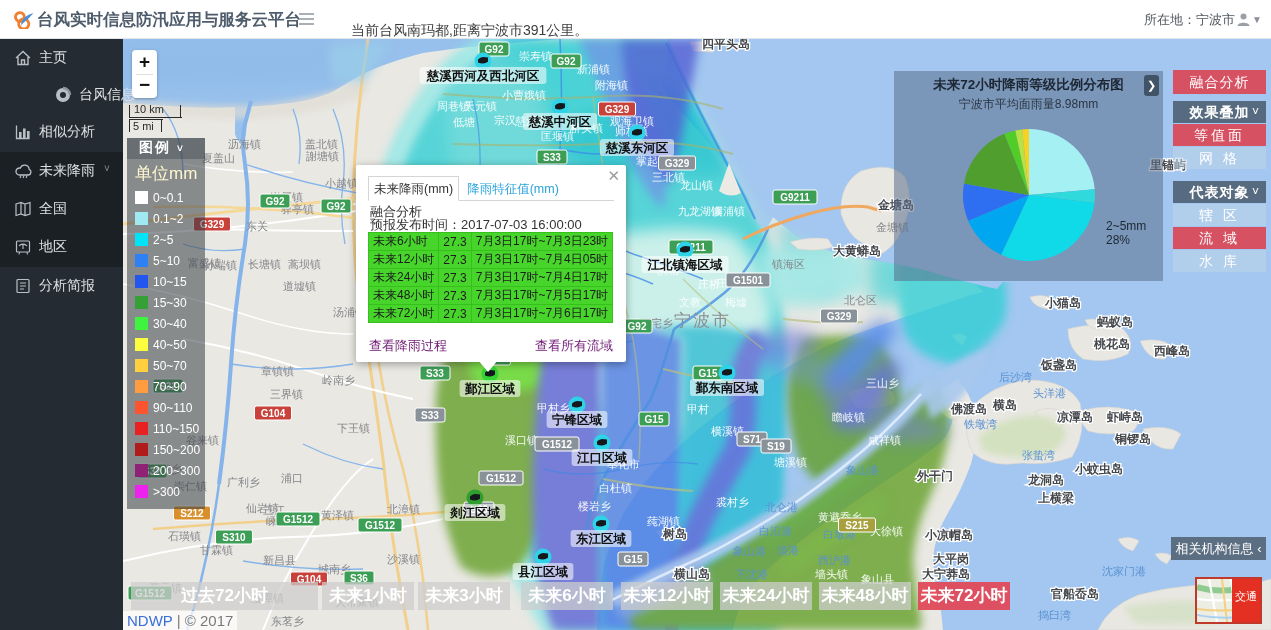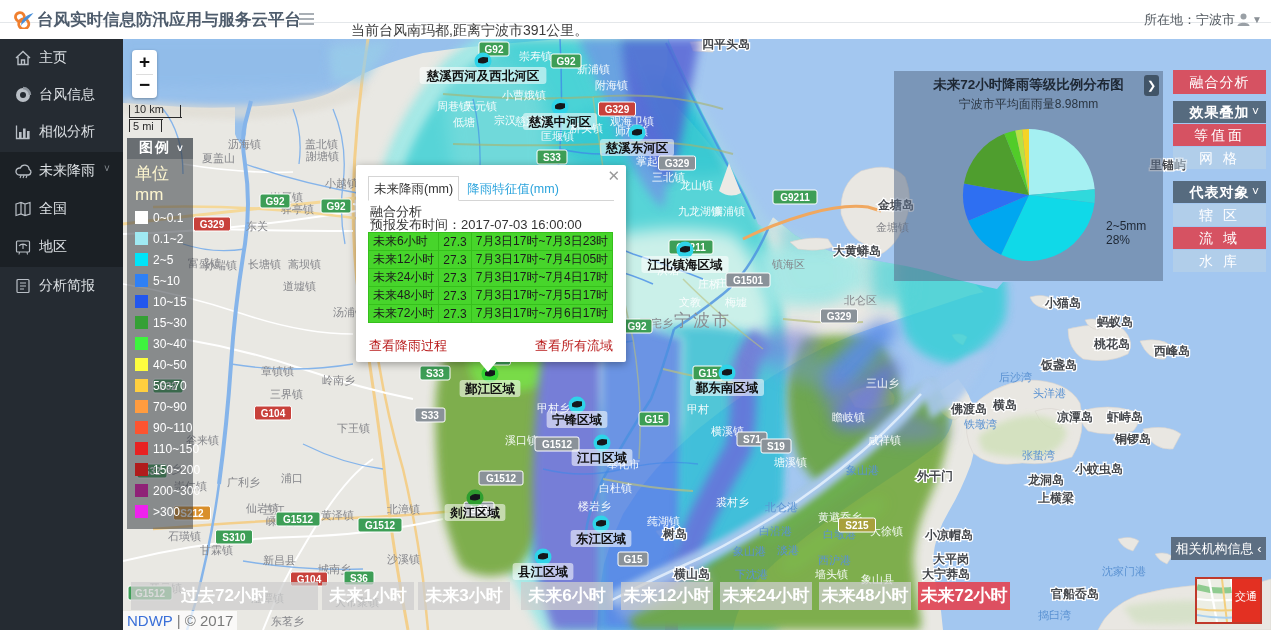--- a/index.html
+++ b/index.html
@@ -1,19 +1,19 @@
 <!DOCTYPE html>
 <html><head>
 <meta charset="utf-8">
 <style>
 * { margin:0; padding:0; box-sizing:border-box; }
 html,body { width:1271px; height:630px; overflow:hidden; font-family:"Liberation Sans",sans-serif; }
 #app { position:relative; width:1271px; height:630px; background:#fff; }
 
-#hd { position:absolute; left:0; top:0; width:1271px; height:23px; background:#fff; border-bottom:1px solid #e4e7ea; z-index:50; }
+#hd { position:absolute; left:0; top:0; width:1271px; height:39px; background:#fff; border-bottom:1px solid #e4e7ea; z-index:50; }
 #hd .logo { position:absolute; left:26px; top:8px; }
 #hd .title { position:absolute; left:37px; top:9px; font-size:16.5px; font-weight:bold; color:#4e5c6c; }
 #hd .burger { position:absolute; left:299px; top:10px; width:17px; color:#a8aeb4; font-size:15px; }
 #hd .cur { position:absolute; left:351px; top:22px; font-size:14px; color:#3c3c3c; }
 #hd .loc { position:absolute; left:1144px; top:11px; font-size:13px; color:#50575e; }
 #hd .user { position:absolute; left:1236px; top:12px; }
 #hd .caret { position:absolute; left:1252px; top:14px; color:#8a9096; font-size:10px; }
 
 #sb { position:absolute; left:0; top:39px; width:123px; height:591px; background:#252b32; z-index:40; }
 #sb .sec2 { position:absolute; left:0; top:113px; width:123px; height:115px; background:#1b2025; }
@@ -23,21 +23,21 @@
 #sb .it .dr { position:absolute; left:104px; top:11px; font-size:10px; color:#8a9096; }
 
 #map { position:absolute; left:123px; top:39px; width:1148px; height:591px; overflow:hidden; background:#e9e8e3; }
 #map > svg.base { position:absolute; left:0; top:0; }
 
 .zctl { position:absolute; left:9px; top:11px; width:25px; height:48px; background:#fff; border-radius:4px; box-shadow:0 1px 3px rgba(0,0,0,.3); z-index:10; }
 .zctl .zp { position:absolute; left:0; width:25px; text-align:center; font-size:19px; font-weight:bold; color:#111; }
 
 .scale { position:absolute; left:6px; top:66px; z-index:9; color:#2a2a2a; font-size:11px; }
 
-.lg { position:absolute; left:4px; top:99px; width:66px; z-index:9; color:#fff; }
+.lg { position:absolute; left:4px; top:99px; width:78px; z-index:9; color:#fff; }
 .lg .lgh { background:rgba(56,62,70,.72); padding:1px 6px 2px 12px; font-size:14px; font-weight:bold; letter-spacing:2px; }
 .lg .lgb { background:rgba(56,62,70,.55); padding:2px 0 6px 8px; }
 .lg .unit { font-size:17px; color:#fdf6cf; margin:1px 0 3px; }
 .lg .row { height:21px; font-size:12px; line-height:21px; white-space:nowrap; }
 .lg .sw { display:inline-block; width:13px; height:13px; vertical-align:-2px; margin-right:5px; }
 
 .tbar { position:absolute; left:725px; top:2px; width:423px; height:22px; background:rgba(94,112,129,.88); color:#fff; z-index:8; font-size:12.5px; font-weight:bold; line-height:22px; white-space:nowrap; }
 
 .rstack { position:absolute; left:1050px; top:31px; width:93px; z-index:12; font-size:14px; text-align:center; color:#fff; }
 .rb { width:93px; height:22px; line-height:22px; margin-bottom:1px; letter-spacing:3px; }
@@ -58,21 +58,21 @@
 .pop .tabs { position:absolute; left:12px; top:11px; height:25px; font-size:12.5px; }
 .pop .tab1 { display:inline-block; height:25px; line-height:24px; padding:0 5px; border:1px solid #d5d5d5; border-bottom:1px solid #fff; color:#333; background:#fff; position:relative; z-index:2; }
 .pop .tab2 { display:inline-block; height:25px; line-height:24px; padding:0 8px; color:#2aa3dc; }
 .pop .tbrd { position:absolute; left:12px; top:35px; width:246px; border-bottom:1px solid #d5d5d5; z-index:1; }
 .pop .meta { position:absolute; left:14px; font-size:13px; color:#333; }
 .pop table { position:absolute; left:12px; top:67px; border-collapse:collapse; font-size:12px; color:#1d1d1d; }
 .pop td { background:#47d52b; border:1px solid #36c01c; height:17px; padding:0 4px; white-space:nowrap; }
 .pop .c1 { width:49px; }
 .pop .c2 { width:30px; text-align:center; }
 .pop .c3 { width:136px; }
-.pop .lnk { position:absolute; top:172px; font-size:13px; color:#b91c1c; }
+.pop .lnk { position:absolute; top:172px; font-size:13px; color:#701a75; }
 
 .bbt { position:absolute; top:543px; height:28px; line-height:28px; text-align:center; color:#fff; font-size:17px; font-weight:bold; background:rgba(205,205,205,.75); z-index:11; }
 .bbt.red { background:rgba(224,74,88,.95); }
 
 .orgbtn { position:absolute; left:1048px; top:498px; width:95px; height:23px; background:rgba(84,100,117,.9); color:#fff; font-size:13px; text-align:center; line-height:23px; z-index:11; }
 .mmap { position:absolute; left:1072px; top:538px; width:67px; height:47px; border:2px solid #c0392b; z-index:11; background:#eceee4; overflow:hidden; }
 .mmap .tr { position:absolute; right:0; bottom:0; background:#e33022; color:#fff; font-size:11px; padding:18px 3px; }
 .attr { position:absolute; left:0px; top:572px; background:rgba(255,255,255,.75); font-size:15px; color:#7a7a7a; padding:1px 4px; z-index:11; }
 .attr b { color:#3a6fd8; font-weight:normal; }
 </style>
@@ -102,21 +102,21 @@
   <div class="caret">▼</div>
 </div>
 <div id="sb">
   <div class="sec2"></div>
   <div class="it" style="top:0px;">
         <svg class="ic" viewBox="0 0 18 18">
           <path d="M2 9 L9 2.5 L16 9 M4 8 V15.5 H14 V8 M7.5 15.5 V11 H10.5 V15.5" fill="none" stroke="#b9bfc6" stroke-width="1.4"></path>
         </svg>
         <span class="tx">主页</span>
       </div>
-  <div class="it" style="top:37px;">
+  <div class="it" style="top:37px;margin-left:40px;">
         <svg class="ic" viewBox="0 0 18 18">
           <circle cx="9" cy="9" r="7" fill="#b9bfc6"></circle>
           <circle cx="9" cy="9" r="3" fill="#252b32"></circle>
           <path d="M9 2 a7 7 0 0 1 7 7" stroke="#8d949c" stroke-width="2.5" fill="none"></path>
         </svg>
         <span class="tx">台风信息</span>
       </div>
   <div class="it" style="top:74px;">
         <svg class="ic" viewBox="0 0 18 18">
           <path d="M2.5 2.5 V15.5 H15.5" fill="none" stroke="#b9bfc6" stroke-width="1.3"></path>

